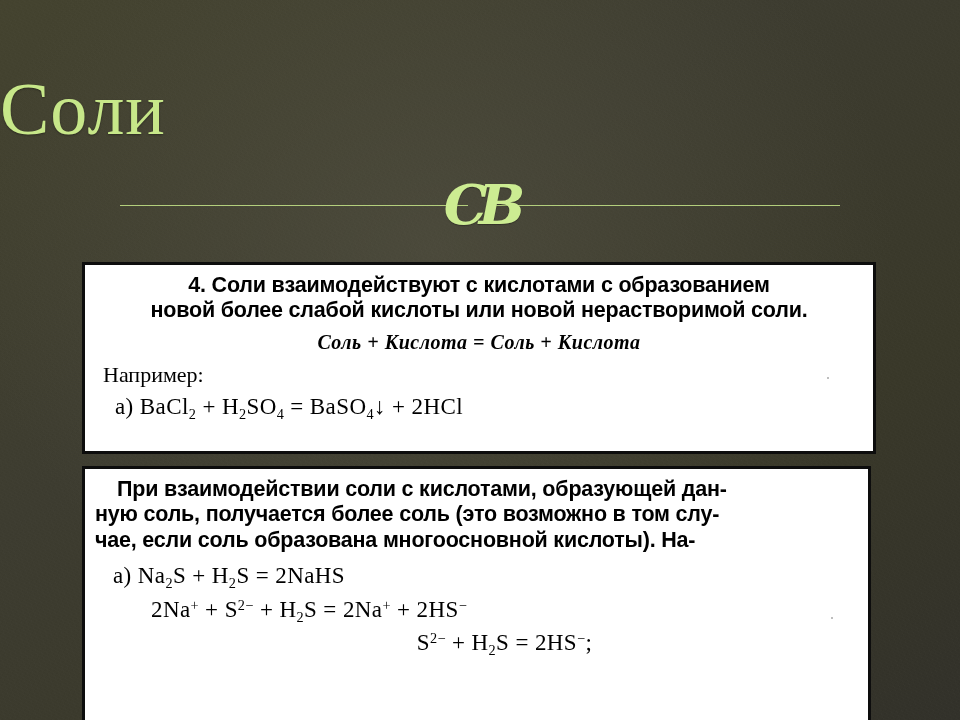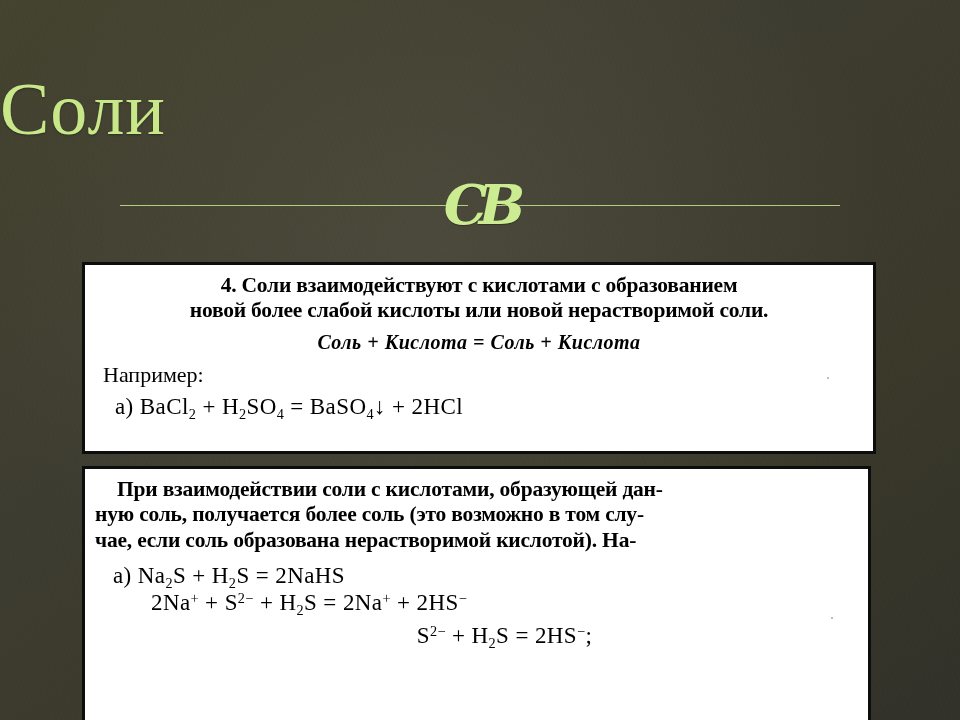--- a/index.html
+++ b/index.html
@@ -98,21 +98,21 @@
   }
   .scan-box.two {
     left: 82px;
     top: 466px;
     width: 789px;
     height: 258px;
     padding: 8px 10px 0;
   }
 
   .para {
-    font-family: Liberation Serif, serif;
+    font-family: Liberation Sans, sans-serif;
     font-weight: 700;
     font-size: 21.5px;
     line-height: 1.18;
     letter-spacing: -0.2px;
     margin: 0;
   }
   .para.center      { text-align: center; }
   .indent-1 { text-indent: 22px; }
 
   .formula-italic {
@@ -179,28 +179,28 @@
       <span>а)</span>
       <span><span>BaCl</span><sub>2</sub><span> + H</span><sub>2</sub><span>SO</span><sub>4</sub><span> = BaSO</span><sub>4</sub><span>↓ + 2HCl</span></span>
     </div>
 
     <span class="speck" style="left:742px; top:112px;"></span>
   </div>
 
   <div class="scan-box two">
     <div class="para indent-1">При взаимодействии соли с кислотами, образующей дан-</div>
     <div class="para">ную соль, получается более соль (это возможно в том слу-</div>
-    <div class="para">чае, если соль образована нерастворимой кислотой). На-</div>
+    <div class="para">чае, если соль образована многоосновной кислоты). На-</div>
 
     <div class="eq" style="margin-top:10px;">
       <span>а)</span>
       <span><span>Na</span><sub>2</sub><span>S + H</span><sub>2</sub><span>S = 2NaHS</span></span>
     </div>
 
-    <div class="eq eq-indent-2 tight" style="margin-top:1px;">
+    <div class="eq eq-indent-2 tight" style="margin-top:8px;">
       <span><span>2Na</span><sup>+</sup><span> + S</span><sup>2−</sup><span> + H</span><sub>2</sub><span>S = 2Na</span><sup>+</sup><span> + 2HS</span><sup>−</sup></span>
     </div>
 
     <div class="eq eq-indent-2 tight" style="margin-top:7px;text-align:center;">
       <span><span>S</span><sup>2−</sup><span> + H</span><sub>2</sub><span>S = 2HS</span><sup>−</sup><span>;</span></span>
     </div>
 
     <span class="speck" style="left:746px; top:148px;"></span>
   </div>
 

